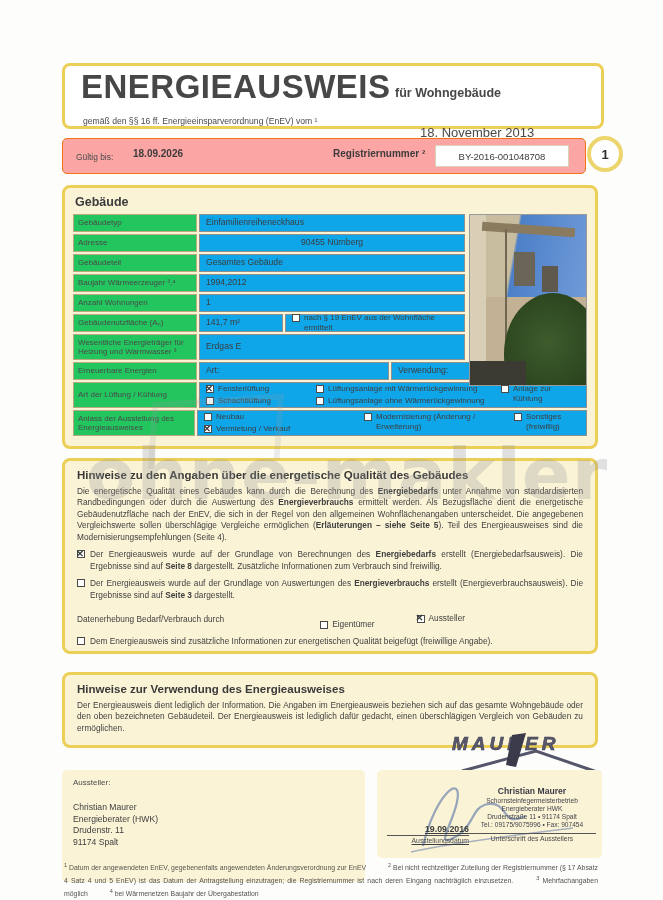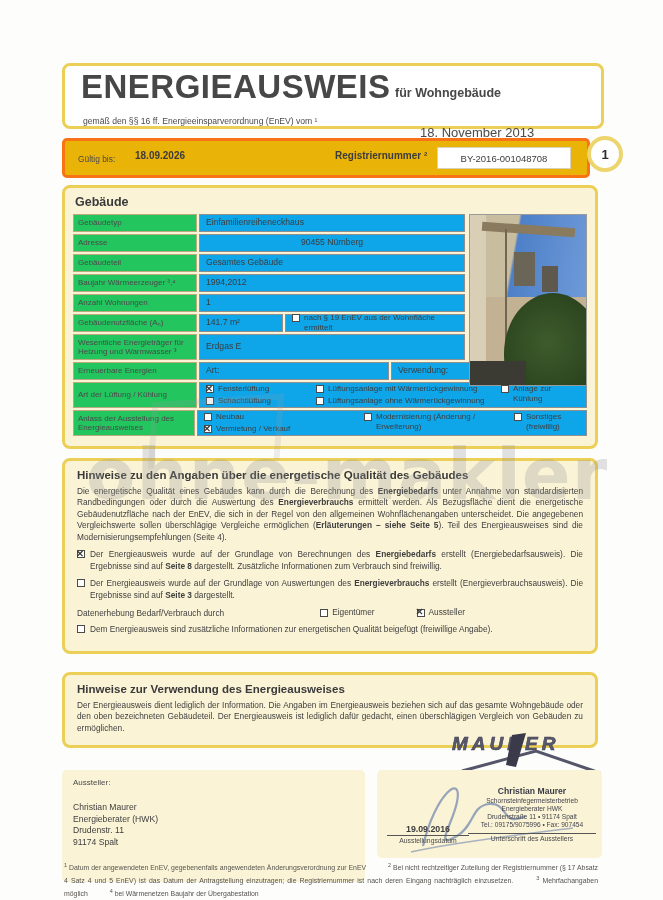--- a/index.html
+++ b/index.html
@@ -10,21 +10,21 @@
   .hdr-box{position:absolute;left:62px;top:63px;width:536px;height:60px;
     background:#fff;border:3px solid #eccf56;border-radius:8px;}
   .hdr-title{position:absolute;left:16px;top:2px;font-size:33px;font-weight:bold;
     color:#474747;letter-spacing:.5px;}
   .hdr-sub{position:absolute;left:330px;top:20px;font-size:12.5px;font-weight:bold;color:#474747;}
   .hdr-law{position:absolute;left:18px;top:50px;font-size:8.6px;color:#4a4a4a;}
   .hdr-lawdate{position:absolute;left:355px;top:59px;font-size:13px;color:#4a4a4a;text-align:center;}
 
   
   .strip{position:absolute;left:62px;top:138px;width:522px;height:34px;
-    background:#eab308;border:3px solid #f97316;border-radius:5px;}
+    background:#fca5a5;border:1px solid #f97316;border-radius:5px;}
   .strip .glabel{position:absolute;left:13px;top:13px;font-size:8.4px;color:#4a4a4a;}
   .strip .gdate{position:absolute;left:70px;top:9px;font-size:10px;font-weight:bold;color:#3c3c3c;}
   .strip .rlabel{position:absolute;left:270px;top:9px;font-size:10px;font-weight:bold;color:#3c3c3c;}
   .strip .rbox{position:absolute;left:372px;top:6px;width:132px;height:20px;background:#fff;
     border:1px solid #d8d2bb;font-size:9.5px;color:#3c3c3c;display:flex;align-items:center;justify-content:center;}
   .pagecircle{position:absolute;left:587px;top:136px;width:28px;height:28px;border-radius:50%;
     background:#fff;border:4px solid #ecd56c;display:flex;align-items:center;justify-content:center;
     font-size:13px;font-weight:bold;color:#2e2e2e;}
 
   
@@ -84,21 +84,21 @@
   
   .mlogo{position:absolute;left:450px;top:733px;width:152px;height:42px;}
   .mlogo svg{display:block;}
 
   
   .issuerbox{position:absolute;left:62px;top:770px;width:303px;height:112px;background:#faf3d6;
     border-radius:5px;}
   .issuerbox .alabel{position:absolute;left:11px;top:8px;font-size:8px;color:#4a4a4a;}
   .issuerbox .alines{position:absolute;left:11px;top:32px;font-size:8.6px;line-height:1.35;color:#3e3e3e;}
   .signbox{position:absolute;left:377px;top:770px;width:225px;height:88px;background:#faf3d6;border-radius:5px;}
-  .datecol{position:absolute;left:10px;top:54px;width:82px;text-align:center;}
+  .datecol{position:absolute;left:10px;top:54px;width:82px;text-align:right;text-decoration:underline;}
   .datecol .dval{font-size:8.8px;font-weight:bold;color:#3c3c3c;border-bottom:1px solid #555;padding-bottom:1px;}
   .datecol .dcap{font-size:6.8px;color:#4a4a4a;margin-top:1px;}
   .sigcol{position:absolute;right:6px;top:16px;width:128px;text-align:center;}
   .stamp{font-size:6.6px;line-height:1.25;color:#44444c;}
   .stamp .sname{font-size:8.6px;font-weight:bold;color:#3a3a44;}
   .sigline{border-bottom:1px solid #555;margin-top:3px;}
   .sigcap{font-size:6.8px;color:#4a4a4a;margin-top:1px;text-align:center;}
   .sigsvg{position:absolute;left:28px;top:-16px;pointer-events:none;}
 
   
@@ -267,21 +267,21 @@
     <div class="cbline">
       <span class="cb checked"></span>
       <div class="para"><span>Der Energieausweis wurde auf der Grundlage von Berechnungen des </span><b>Energiebedarfs</b><span> erstellt (Energie­bedarfsausweis). Die Ergebnisse sind auf </span><b>Seite 8</b><span> dargestellt. Zusätzliche Informationen zum Verbrauch sind freiwillig.</span></div>
     </div>
     <div class="cbline">
       <span class="cb"></span>
       <div class="para"><span>Der Energieausweis wurde auf der Grundlage von Auswertungen des </span><b>Energieverbrauchs</b><span> erstellt (Energie­verbrauchsausweis). Die Ergebnisse sind auf </span><b>Seite 3</b><span> dargestellt.</span></div>
     </div>
     <div class="datarow">
       <span>Datenerhebung Bedarf/Verbrauch durch</span>
-      <span class="opt" style="margin-left:96px;">
+      <span class="opt" style="margin-left:96px;margin-top:12px;">
         <span class="cb"></span>
         <span>Eigentümer</span>
       </span>
       <span class="opt" style="margin-left:42px;">
         <span class="cb checked"></span>
         <span>Aussteller</span>
       </span>
     </div>
     <div class="cbline">
       <span class="cb"></span>

